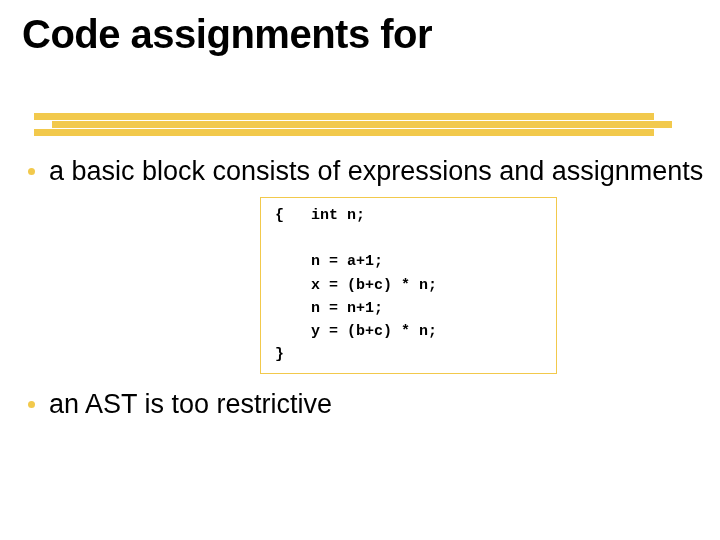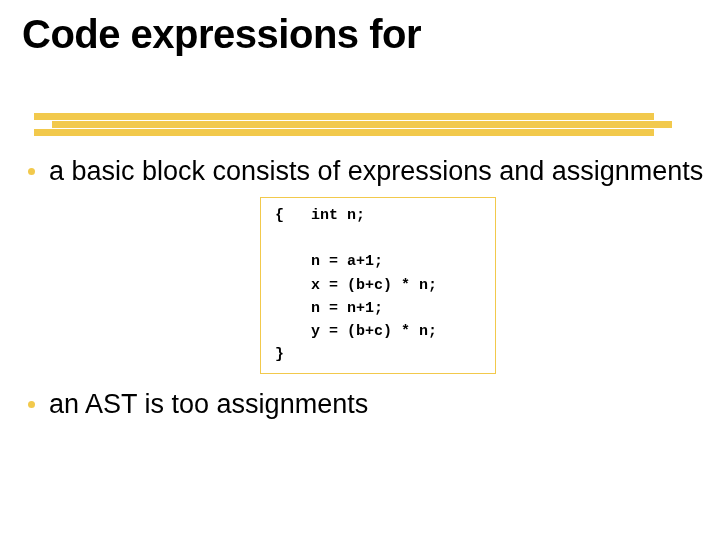--- a/index.html
+++ b/index.html
@@ -55,34 +55,34 @@
   .bullet-text {
     font-size: 27px;
     color: #000;
     line-height: 1.25;
   }
   .codebox {
     margin: 8px 0 14px 232px;
     border: 1.5px solid #f2c94c;
     background: #fff;
     padding: 6px 14px 6px 14px;
-    width: 236px;
+    width: 297px;
     font-family: "Courier New", monospace;
     font-weight: bold;
     font-size: 15px;
     line-height: 1.55;
     white-space: pre;
     color: #000;
   }
 </style>
 </head>
 <body>
 
 <div class="title">
-  <span>Code expressions for</span><br>
+  <span>Code assignments for</span><br>
 </div>
 
 <div class="underline">
   <div class="bar" style="left:0; top:0; width:620px;"></div>
   <div class="bar" style="left:18px; top:8px; width:620px;"></div>
   <div class="bar" style="left:0; top:16px; width:620px;"></div>
 </div>
 
 <div class="content">
 
@@ -95,16 +95,16 @@
 
     n = a+1;
     x = (b+c) * n;
     n = n+1;
     y = (b+c) * n;
 }</div>
 
 
   <div class="bullet-row">
     <div class="dot"></div>
-    <div class="bullet-text">an AST is too assignments</div>
+    <div class="bullet-text">an AST is too restrictive</div>
   </div>
 
 </div>
 
 </body></html>

